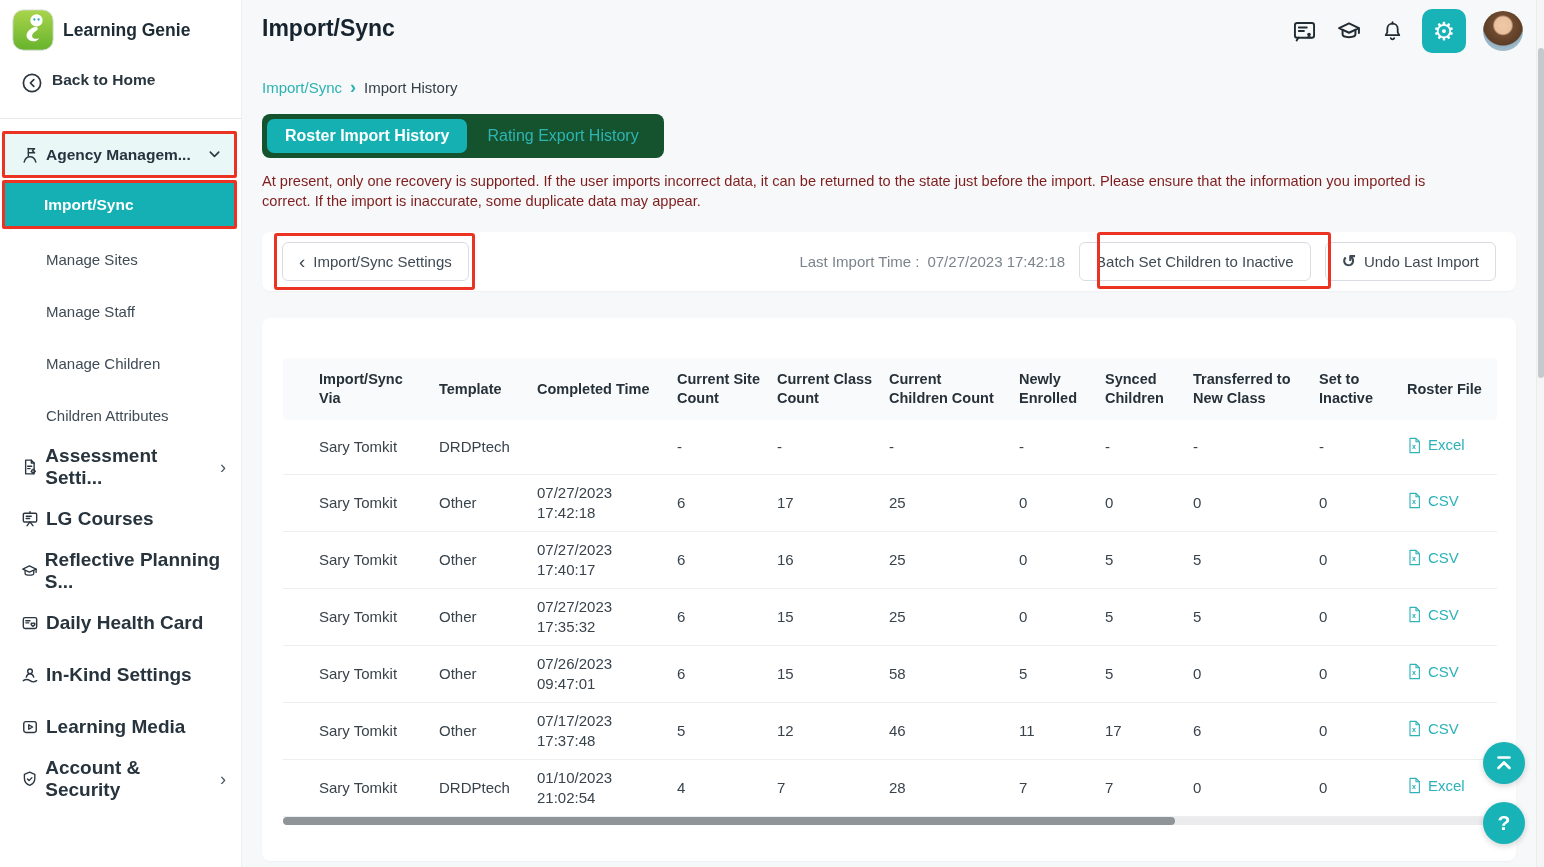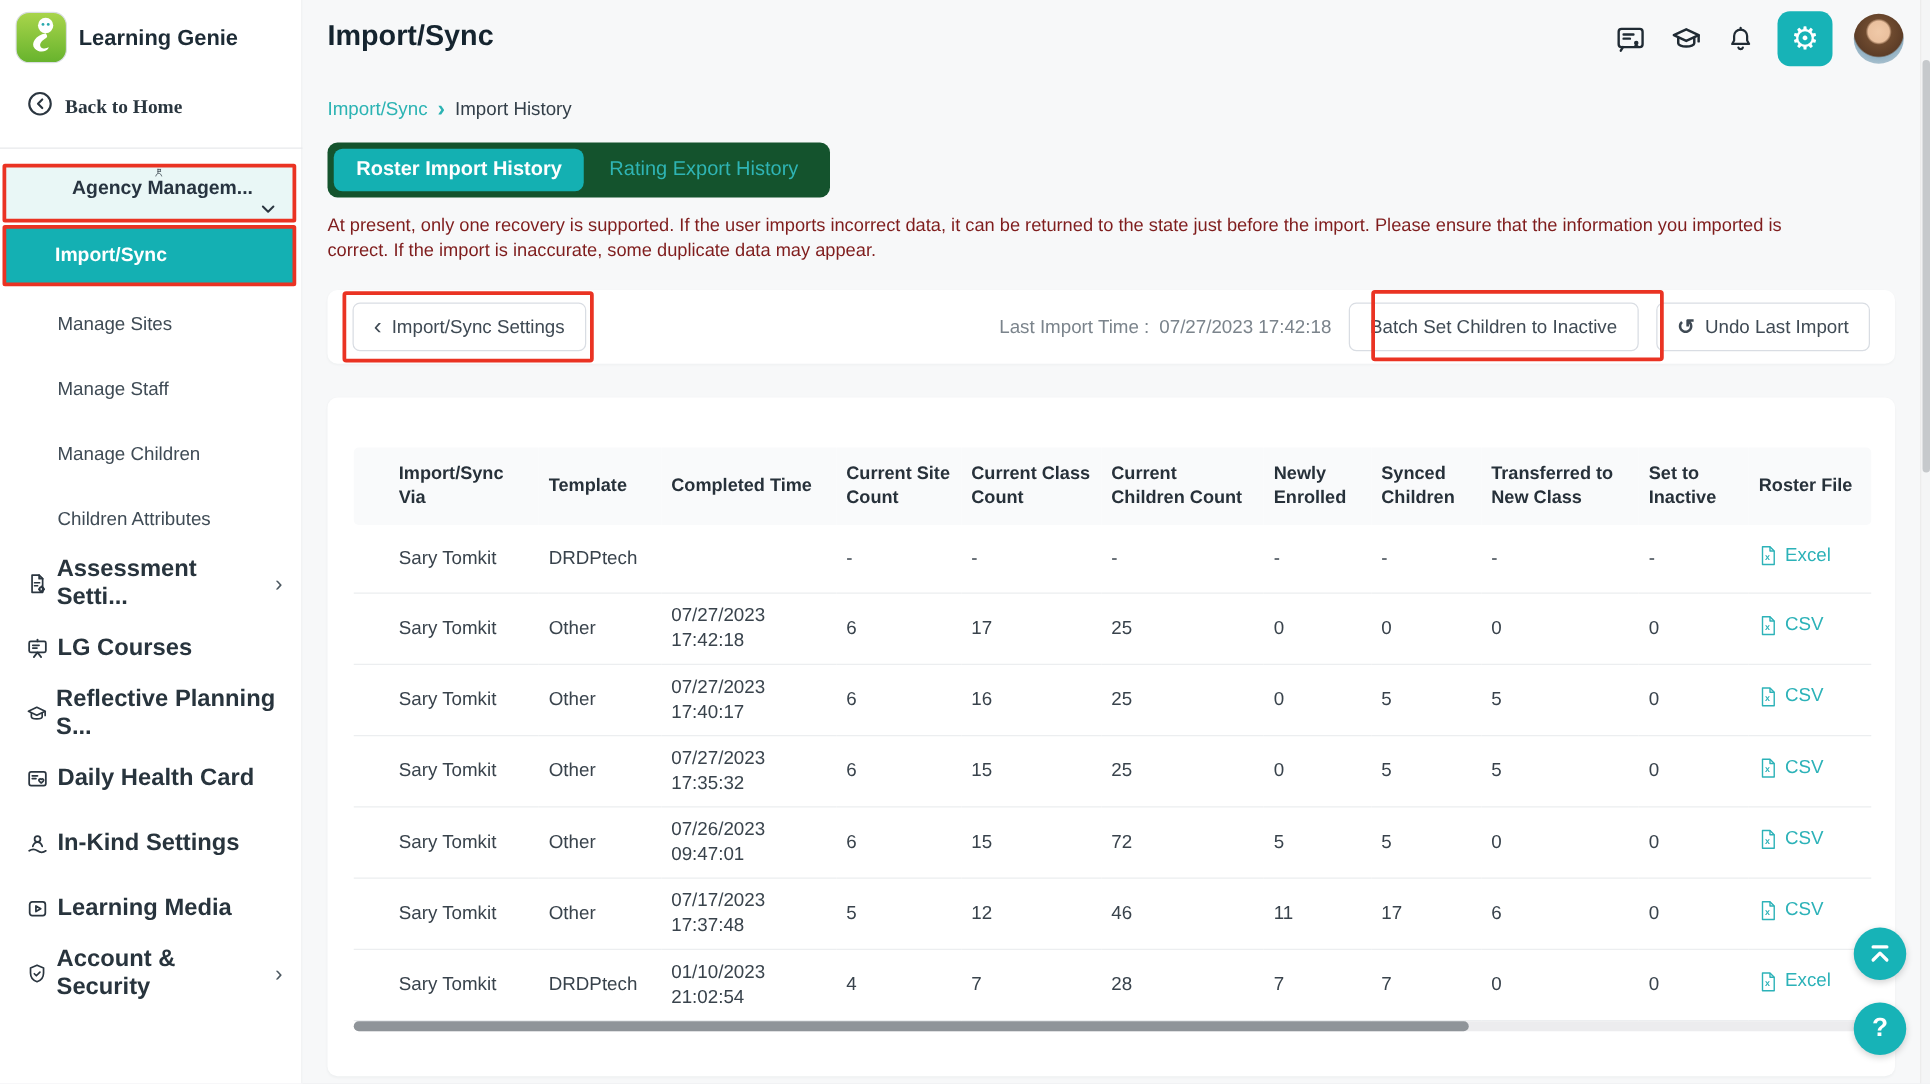--- a/index.html
+++ b/index.html
@@ -6,27 +6,27 @@
   html,body { background:#e9eaec; }
   .app {
     position:relative; width:1544px; height:867px; overflow:hidden;
     background:#f7f8f9; font-family:"Liberation Sans", sans-serif; color:#2b3640;
   }
   
   .sidebar { position:absolute; left:0; top:0; width:242px; height:100%; background:#fff; border-right:1px solid #eeeff1; z-index:2; }
   .brand { position:absolute; left:12px; top:9px; display:flex; align-items:center; gap:9px; }
   .brand-name { font-size:17.5px; font-weight:700; color:#1d2b35; }
   .logo { width:42px; height:42px; }
-  .back-row { position:absolute; left:20px; top:71px; display:flex; align-items:flex-end; gap:8px; cursor:pointer;font-family:Liberation Serif, serif; }
+  .back-row { position:absolute; left:20px; top:71px; display:flex; align-items:flex-start; gap:8px; cursor:pointer; }
   .back-label { font-size:15.5px; font-weight:700; color:#2a363f; }
   .side-divider { position:absolute; left:0; top:118px; width:242px; height:1px; background:#e7e9eb; }
   .nav-agency {
     position:absolute; left:2px; top:131px; width:235px; height:47px;
     background:#e9f7f6; border:3px solid #ea3323; border-radius:2px;
-    display:flex; align-items:center; padding-left:15px; cursor:pointer;flex-direction:column;
+    display:flex; align-items:center; padding-left:15px; cursor:pointer;
   }
   .nav-agency .lbl { font-size:15.5px; font-weight:700; color:#273440; margin-left:6px; }
   .nav-agency .chev { margin-left:auto; margin-right:12px; display:flex; }
   .nav-import {
     position:absolute; left:2px; top:180px; width:235px; height:49px;
     background:#14b0b3; border:3px solid #ea3323; border-radius:2px;
     display:flex; align-items:center; padding-left:39px; cursor:pointer;
   }
   .nav-import .lbl { font-size:15.5px; font-weight:700; color:#fff; }
   .sub-item { position:absolute; left:46px; height:26px; display:flex; align-items:center; font-size:15px; color:#3f4b55; cursor:pointer; }
@@ -402,21 +402,21 @@
       </a>
     </td>
   </tr>
 
   <tr>
     <td>Sary Tomkit</td>
     <td>Other</td>
     <td>07/26/2023 09:47:01</td>
     <td>6</td>
     <td>15</td>
-    <td>72</td>
+    <td>58</td>
     <td>5</td>
     <td>5</td>
     <td>0</td>
     <td>0</td>
     <td>
       <a class="file-link">
         <svg width="15" height="17" viewBox="0 0 20 22" style="fill:none;stroke:#2cb2b8;stroke-width:1.5;stroke-linejoin:round">
           <path d="M4 1.5h8l4.5 4.5v14.5H4z"></path>
                     <path d="M12 1.5V6h4.5"></path>
           <text x="6.6" y="15.6" font-size="9.5" font-weight="bold" fill="#2cb2b8" stroke="none" font-family="Liberation Sans, sans-serif">x</text>

